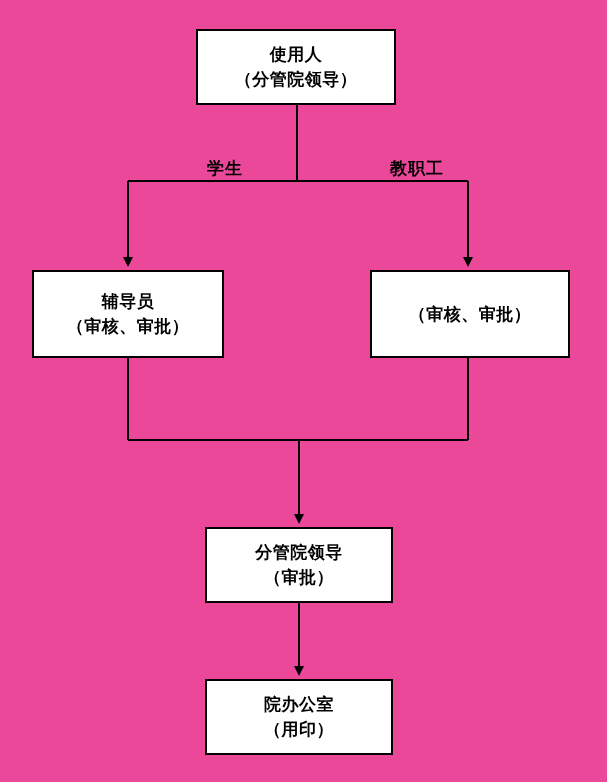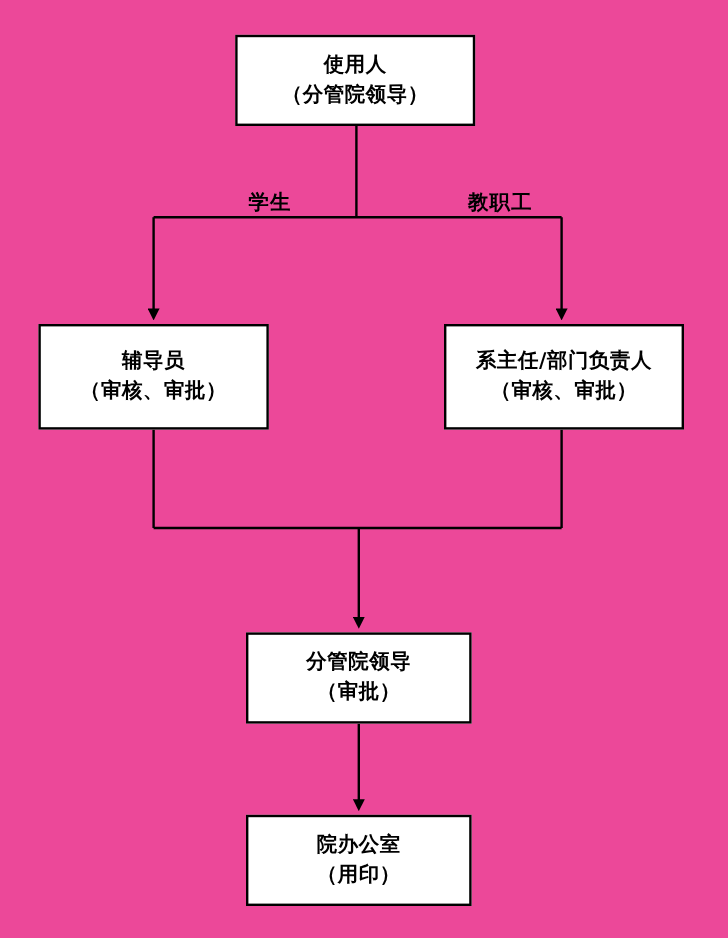--- a/index.html
+++ b/index.html
@@ -88,21 +88,20 @@
     <span>使用人</span>
     <span class="line2">（分管院领导）</span>
   </div>
 
   <div class="node" style="left:32px; top:270px; width:192px; height:88px;">
     <span>辅导员</span>
     <span class="line2">（审核、审批）</span>
   </div>
 
   <div class="node" style="left:370px; top:270px; width:200px; height:88px;">
-    <span>系主任/部门负责人</span>
     <span class="line2">（审核、审批）</span>
   </div>
 
   <div class="node" style="left:205px; top:679px; width:188px; height:76px;">
     <span>院办公室</span>
     <span class="line2">（用印）</span>
   </div>
 
   <div class="node" style="left:205px; top:527px; width:188px; height:76px;">
     <span>分管院领导</span>

